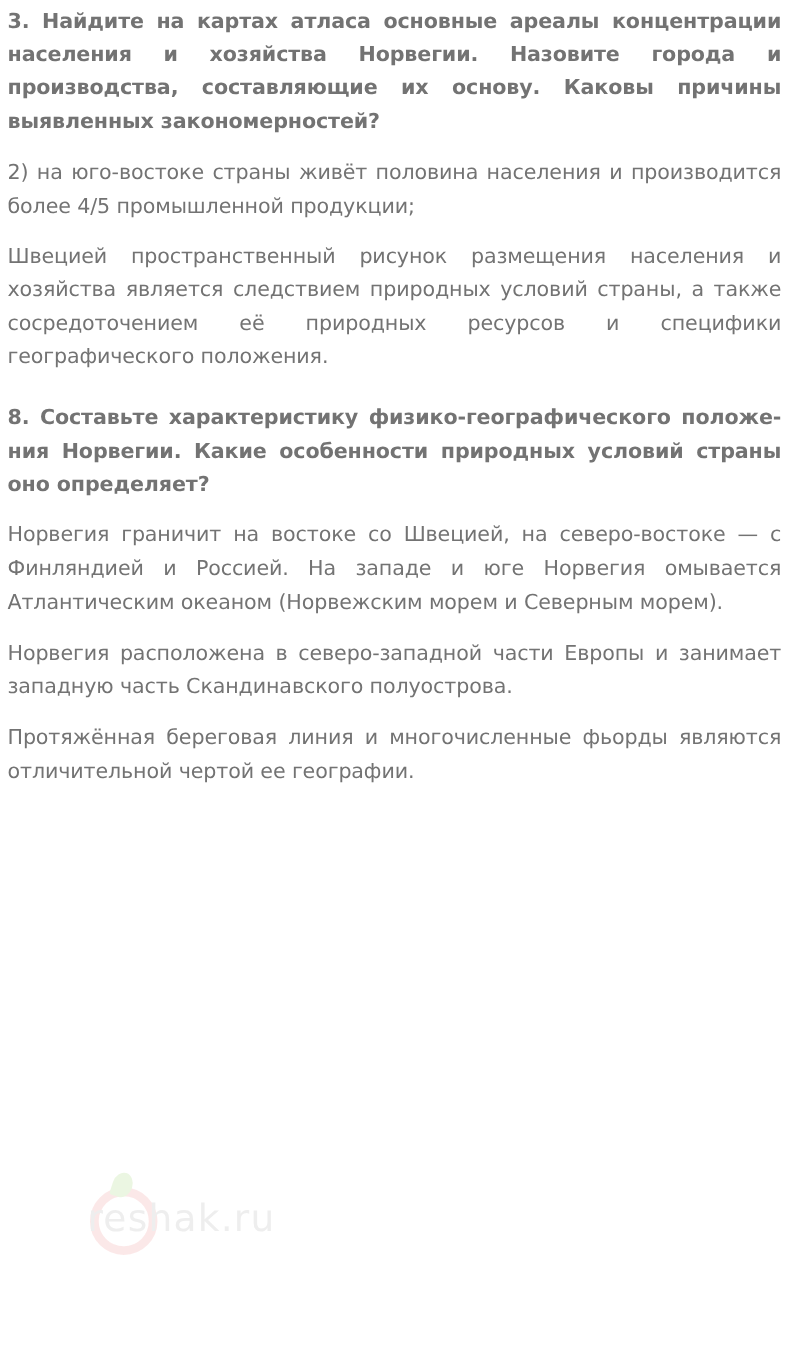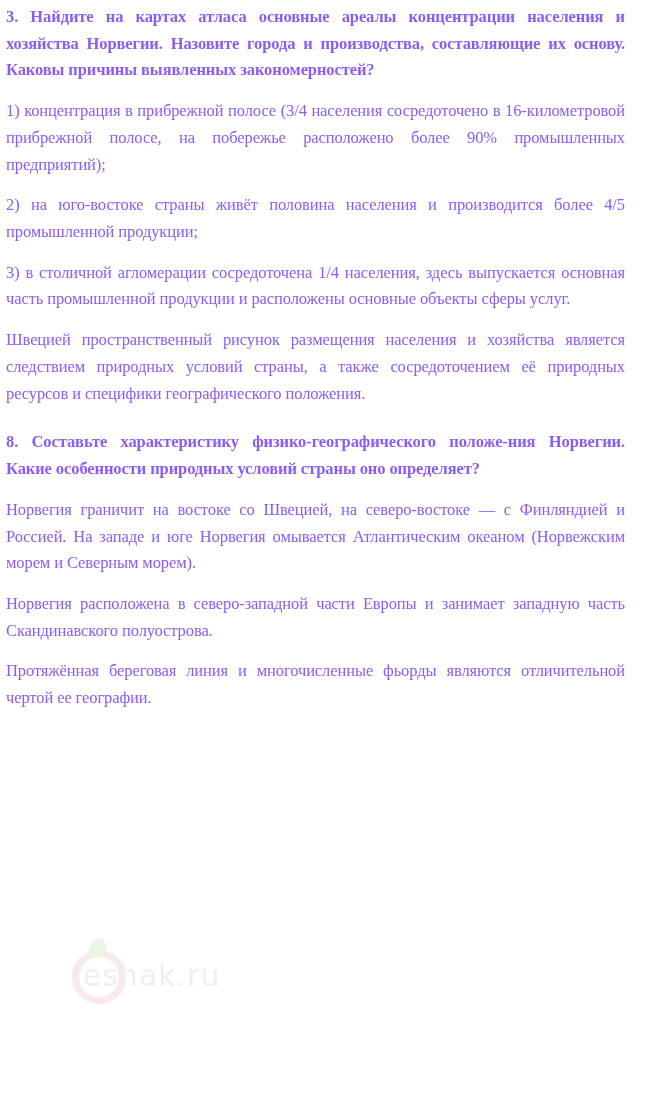--- a/index.html
+++ b/index.html
@@ -64,23 +64,22 @@
   .content {
     position: relative;
     z-index: 2;
   }
   p {
     margin: 0 12px 14px 0;
     font-size: 16.5px;
     line-height: 1.62;
     text-align: justify;
     text-justify: inter-word;
-    color: #8b5cf6;
+    color: #737373;
     letter-spacing: -0.1px;
-    font-family: Liberation Serif, serif;
   }
   p.q {
     font-weight: bold;
   }
   .sec4 {
     margin-top: 22px;
   }
 </style>
 </head>
 <body>
@@ -91,25 +90,23 @@
     <div class="wm-circle"></div>
     <div class="wm-leaf"></div>
     <div class="wm-text">reshak.ru</div>
   </div>
 
   <div class="content">
 
     <p class="q">3. Найдите на картах атласа основные ареалы концентрации населения и хозяйства Норвегии. Назовите города и производства, составляющие их основу. Каковы причины выявленных закономерностей?</p>
 
 
-    <p>1) концентрация в прибрежной полосе (3/4 населения сосредоточено в 16-километровой прибрежной полосе, на побережье расположено более 90% промышленных предприятий);</p>
 
     <p>2) на юго-востоке страны живёт половина населения и производится более 4/5 промышленной продукции;</p>
 
-    <p>3) в столичной агломерации сосредоточена 1/4 населения, здесь выпускается основная часть промышленной продукции и расположены основные объекты сферы услуг.</p>
 
     <p>Швецией пространственный рисунок размещения населения и хозяйства является следствием природных условий страны, а также сосредоточением её природных ресурсов и специфики географического положения.</p>
 
     <p class="q sec4">8. Составьте характеристику физико-географического положе-ния Норвегии. Какие особенности природных условий страны оно определяет?</p>
 
     <p>Норвегия граничит на востоке со Швецией, на северо-востоке — с Финляндией и Россией. На западе и юге Норвегия омывается Атлантическим океаном (Норвежским морем и Северным морем).</p>
 
     <p>Норвегия расположена в северо-западной части Европы и занимает западную часть Скандинавского полуострова.</p>
 
     <p>Протяжённая береговая линия и многочисленные фьорды являются отличительной чертой ее географии.</p>

